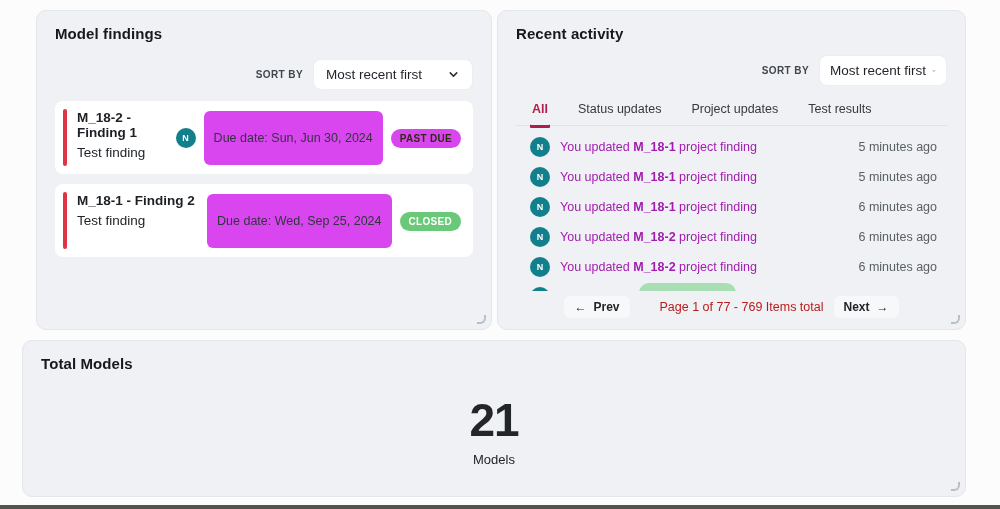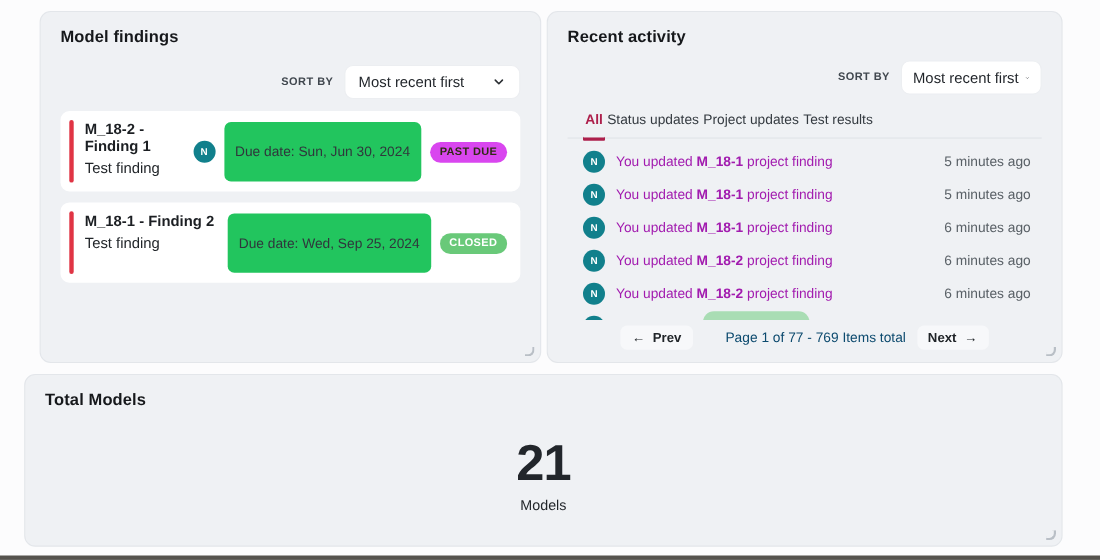--- a/index.html
+++ b/index.html
@@ -57,32 +57,32 @@
   .finding-title { font-size:13.5px; font-weight:700; color:#1c1f23; }
   .finding-sub   { font-size:13.5px; color:#212529; margin-top:5px; }
   .finding-meta  { display:flex; align-items:center; gap:8px; margin-top:1px; }
 
   .avatar {
     width:20px; height:20px; border-radius:50%; background:#11808c;
     color:#fff; font-size:9px; font-weight:700;
     display:flex; align-items:center; justify-content:center; flex:none;
   }
   .pill-due {
-    background:#22c55e; border-radius:6px; padding:20px 10px;
+    background:#d946ef; border-radius:6px; padding:20px 10px;
     font-size:12.5px; color:#30363c; white-space:nowrap;
   }
   .pill-status {
     border-radius:11px; padding:4px 9px; font-size:10px; font-weight:700;
     letter-spacing:.3px; white-space:nowrap;
   }
   .pill-pastdue { background:#d946ef; color:#2f2c13; }
   .pill-closed  { background:#69c979; color:#ffffff; }
 
   
-  .tabs { display:flex; margin-top:14px; padding:0 0 0 14px; border-bottom:1px solid #dfe3e7; }
+  .tabs { display:flex; gap:26px; margin-top:14px; padding:0 0 0 14px; border-bottom:1px solid #dfe3e7; }
   .tab { font-size:12.5px; color:#343a40; padding:2px 2px 9px; cursor:pointer; }
   .tab.active {
     color:#ad1f4b; font-weight:700;
     box-shadow:0 3px 0 0 #ad1f4b; border-radius:0 0 1px 1px;
   }
 
   
   .activity-list { height:159px; overflow:hidden; padding:0 10px 0 14px; margin-top:6px; }
   .activity-row { height:30px; display:flex; align-items:center; gap:10px; }
   .activity-text { font-size:12.5px; color:#a21caf; flex:1; white-space:nowrap; }
@@ -95,21 +95,21 @@
   }
 
   
   .pagination { display:flex; align-items:center; justify-content:center; gap:10px; margin-top:5px; }
   .page-btn {
     display:flex; align-items:center; gap:7px; background:#f7f8fa;
     border-radius:6px; padding:4px 10px; cursor:pointer;
   }
   .page-btn span { font-size:12px; font-weight:700; color:#212529; }
   .page-arrow { font-size:14px; color:#212529; line-height:1; }
-  .page-info { font-size:12.5px; color:#0c4a6e;margin-left:20px; }
+  .page-info { font-size:12.5px; color:#b91c1c;margin-left:20px; }
 
   
   .total-center { text-align:center; margin-top:25px; }
   .total-value { font-size:46px; font-weight:700; color:#22262b; line-height:1; letter-spacing:-1px; }
   .total-label { font-size:13px; color:#212529; margin-top:9px; }
 
   .bottom-bar { position:absolute; left:0; right:0; bottom:0; height:4px; background:#55534e; }
 </style>
 </head>
 <body>

